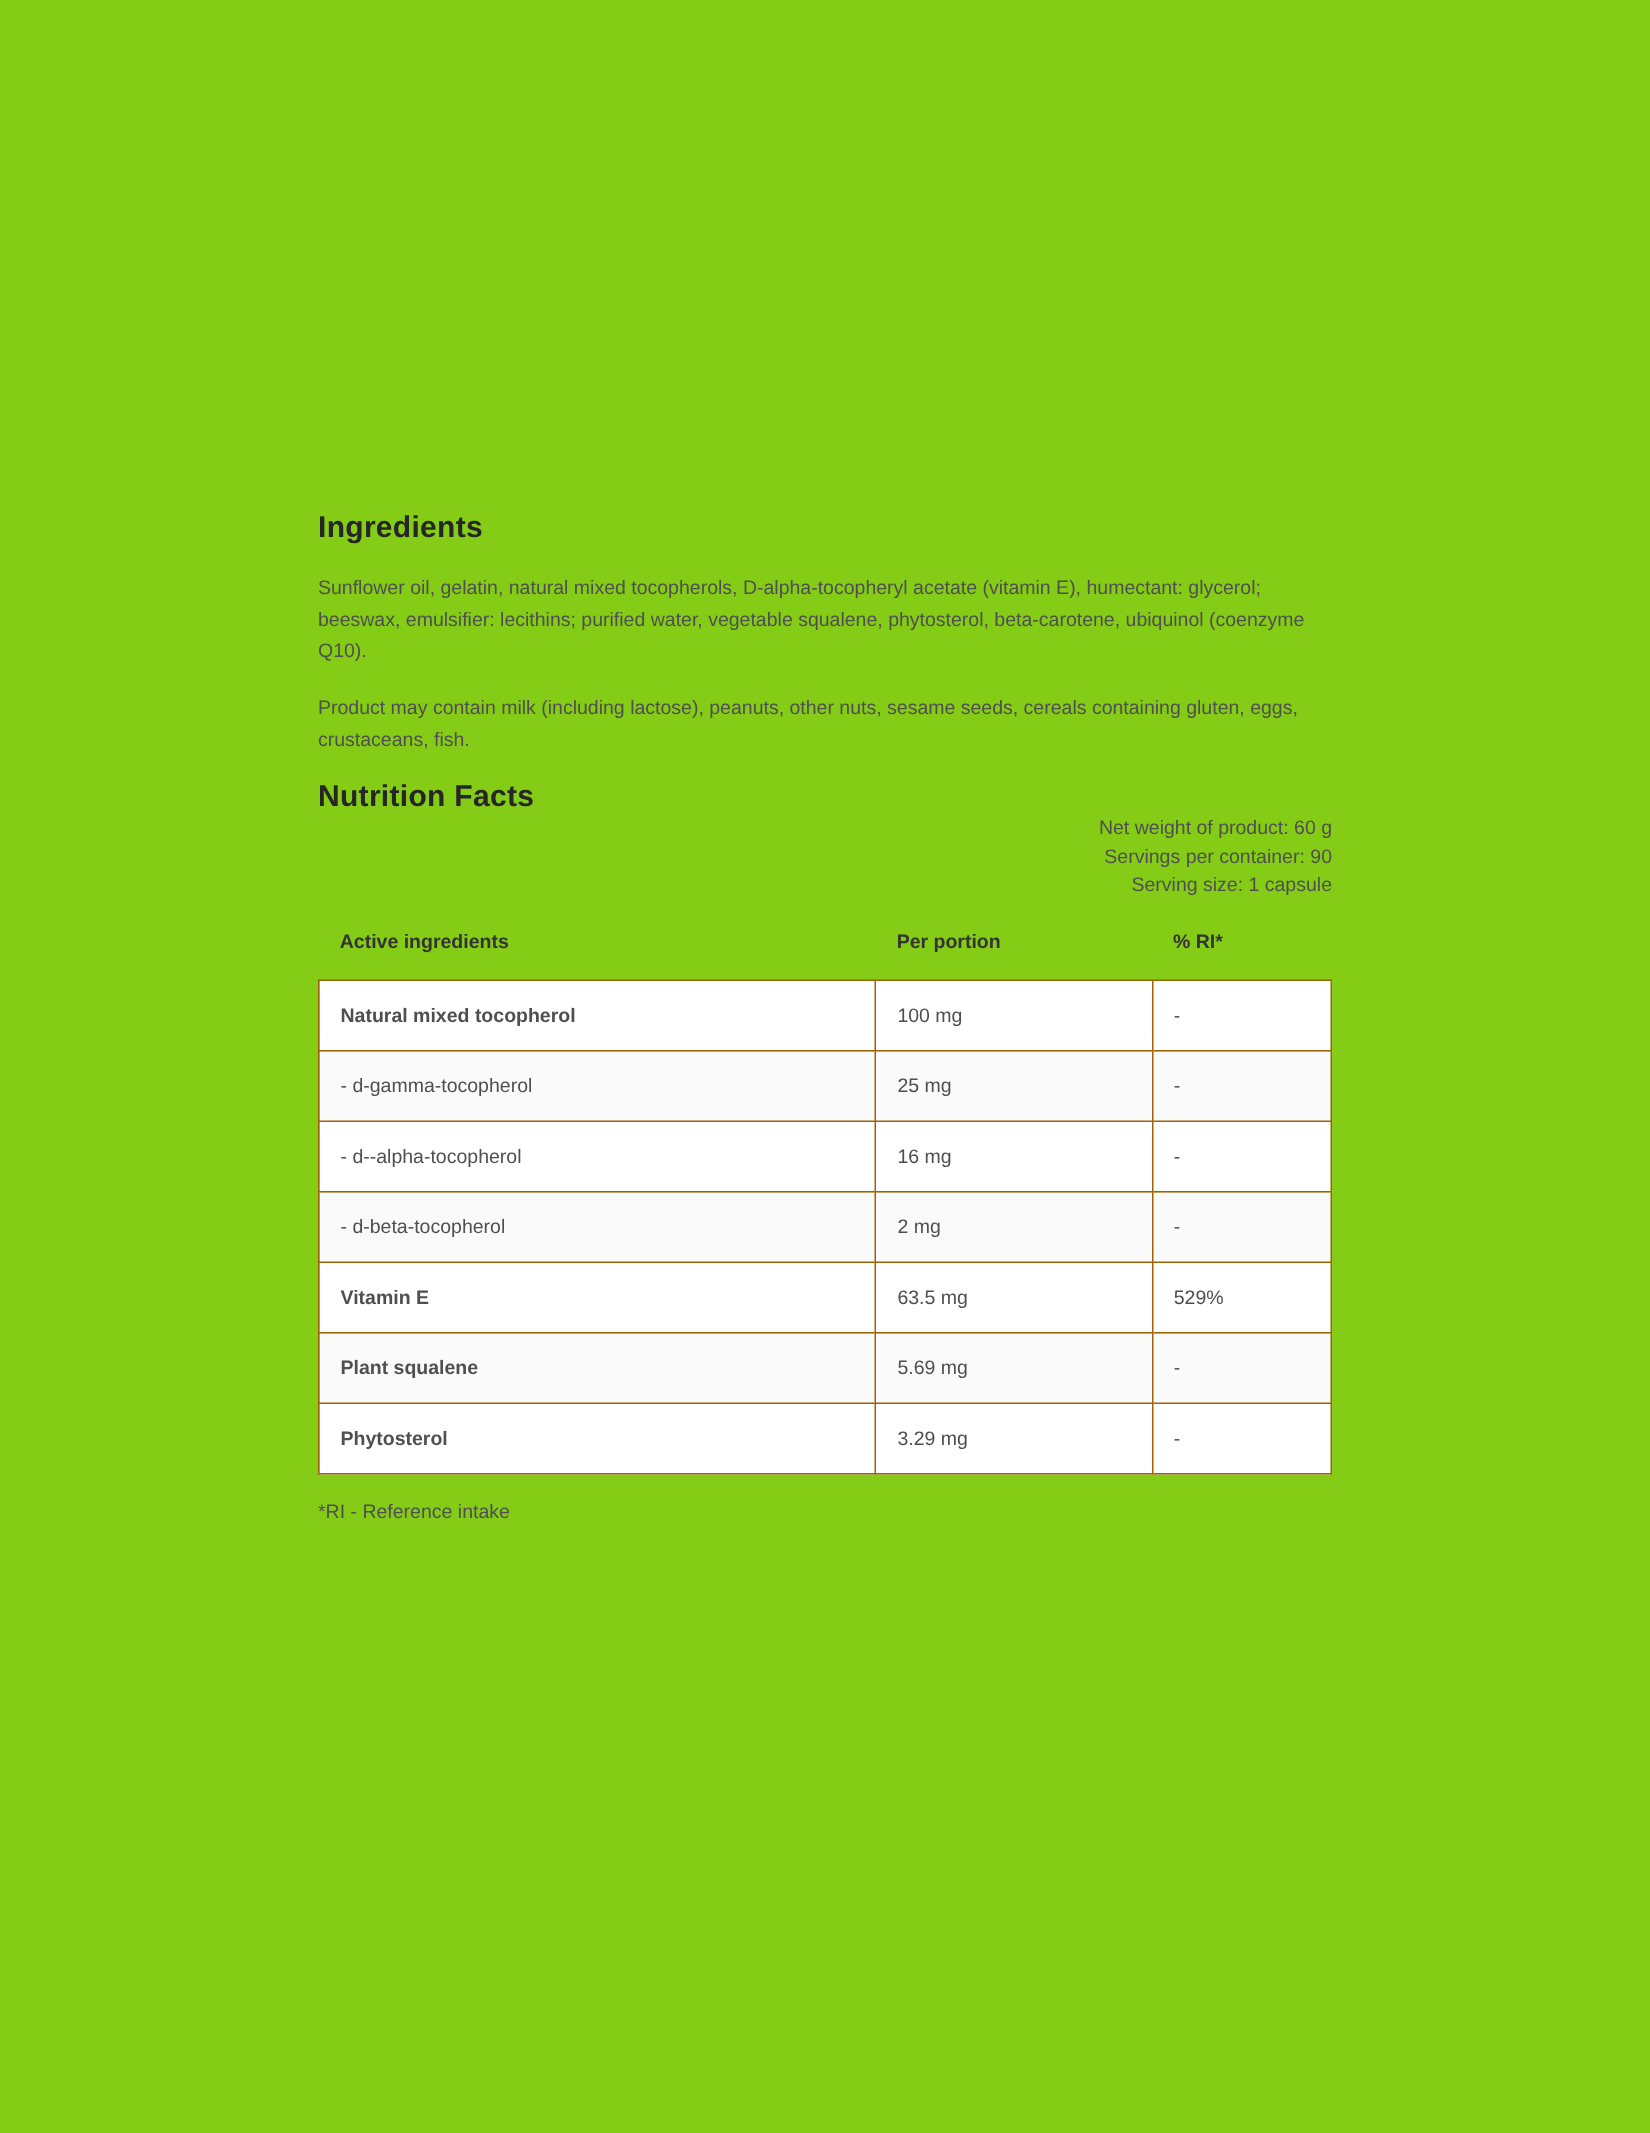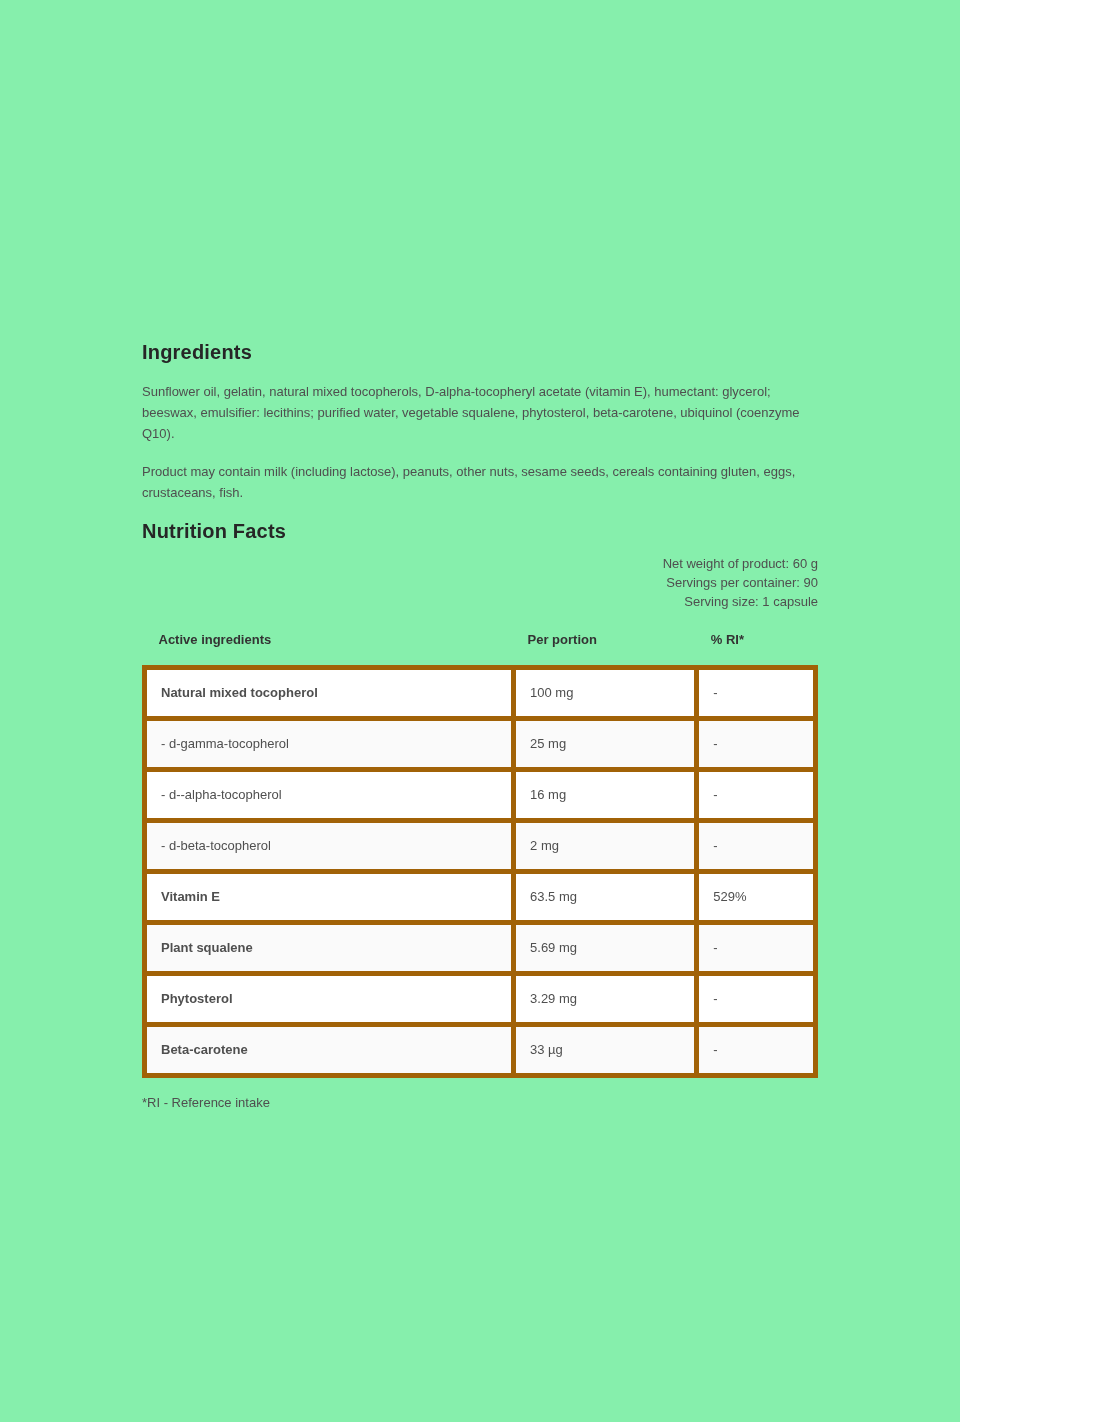--- a/index.html
+++ b/index.html
@@ -3,41 +3,41 @@
 <meta charset="utf-8">
 <style>
   * { box-sizing: border-box; }
   html, body {
     margin: 0;
     padding: 0;
     background: #ffffff;
     font-family: "Liberation Sans", sans-serif;
   }
   .page {
-    width: 960px;
+    width: 1100px;
     min-height: 1422px;
-    background: #86efac;
+    background: #84cc16;
     overflow: hidden;
   }
   .content {
     width: 676px;
     margin: 0 auto;
     padding-top: 341px;
   }
   h2.section-title {
     font-size: 20px;
     line-height: 22px;
     font-weight: 700;
     color: #262626;
     letter-spacing: 0.2px;
     margin: 0 0 18px 0;
   }
   h2.nutrition-heading {
     margin-top: 0;
-    margin-bottom: 12px;
+    margin-bottom: 0;
   }
   .body-text {
     font-size: 13px;
     line-height: 21px;
     color: #4f4f4f;
     margin: 0 0 17px 0;
   }
   .meta-block {
     margin: 0 0 22px 0;
   }
@@ -58,21 +58,21 @@
   table.nutrition-table th {
     text-align: left;
     font-size: 13px;
     line-height: 14px;
     font-weight: 700;
     color: #333333;
     padding: 0 14px 18px 14px;
     border: none;
   }
   table.nutrition-table td {
-    border: 5px solid #a16207;
+    border: 1px solid #a16207;
     font-size: 13px;
     line-height: 16px;
     color: #4f4f4f;
     padding: 15px 14px;
     vertical-align: middle;
   }
   table.nutrition-table tbody tr { background: #ffffff; }
   table.nutrition-table tbody tr:nth-child(even) { background: #fafafa; }
   td.main {
     font-weight: 700;
@@ -150,24 +150,19 @@
           <tr>
             <td class="main">Plant squalene</td>
             <td>5.69 mg</td>
             <td>-</td>
           </tr>
           <tr>
             <td class="main">Phytosterol</td>
             <td>3.29 mg</td>
             <td>-</td>
           </tr>
-          <tr>
-            <td class="main">Beta-carotene</td>
-            <td>33 µg</td>
-            <td>-</td>
-          </tr>
         </tbody>
     </table>
 
     <p class="footnote">*RI - Reference intake</p>
 
   </div>
 </div>
 
 </body></html>

